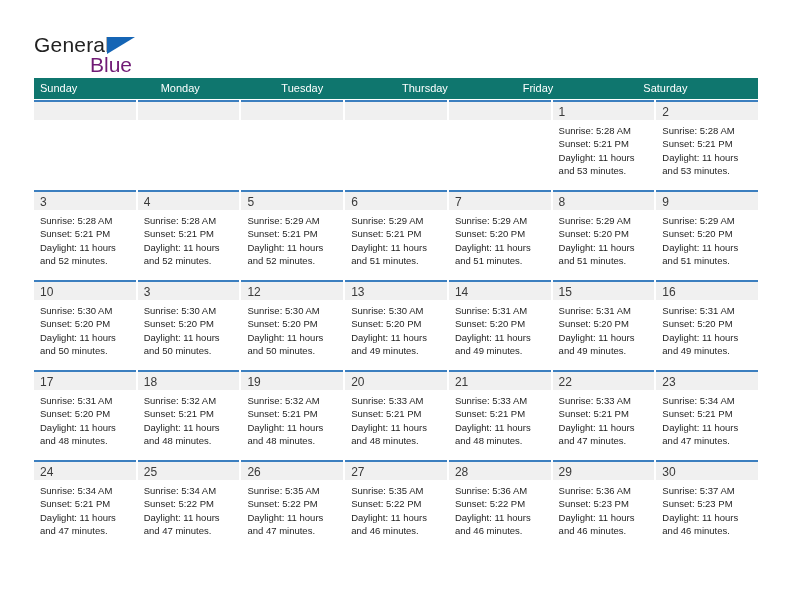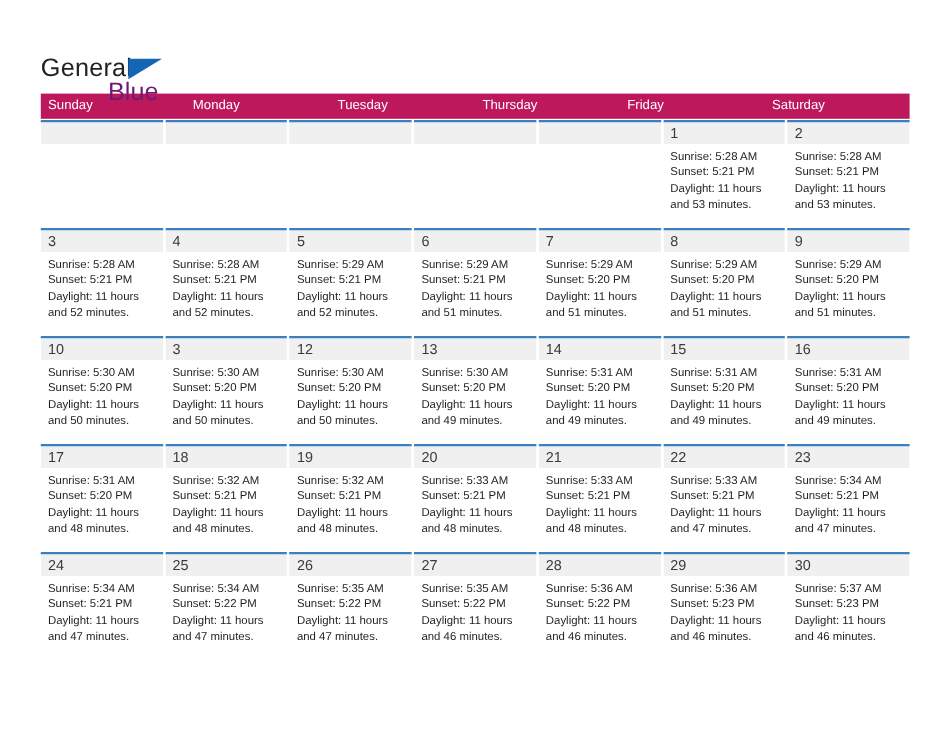--- a/index.html
+++ b/index.html
@@ -20,21 +20,21 @@
     height: 612px;
     box-sizing: border-box;
     padding: 0 34px;
   }
 
   
   .header {
     display: flex;
     align-items: flex-start;
     justify-content: space-between;
-    padding-top: 44px;
+    padding-top: 32px;
     height: 68px;
     box-sizing: border-box;
   }
   .logo {
     position: relative;
     width: 120px;
     height: 48px;
     line-height: 1;
     user-select: none;
   }
@@ -81,21 +81,21 @@
     line-height: 1.1;
   }
 
   
   .calendar {
     margin-top: 10px;
     width: 724px;
   }
   .weekday-row {
     display: flex;
-    background: #be185d;
+    background: #0f766e;
     height: 21px;
   }
   .weekday {
     flex: 1 1 0;
     color: #ffffff;
     font-size: 11px;
     line-height: 21px;
     padding-left: 6px;
     box-sizing: border-box;
     white-space: nowrap;

